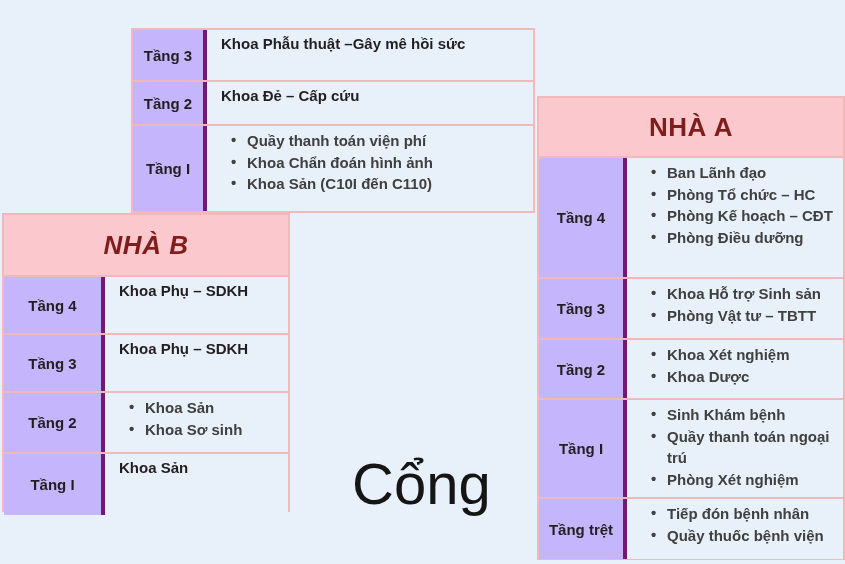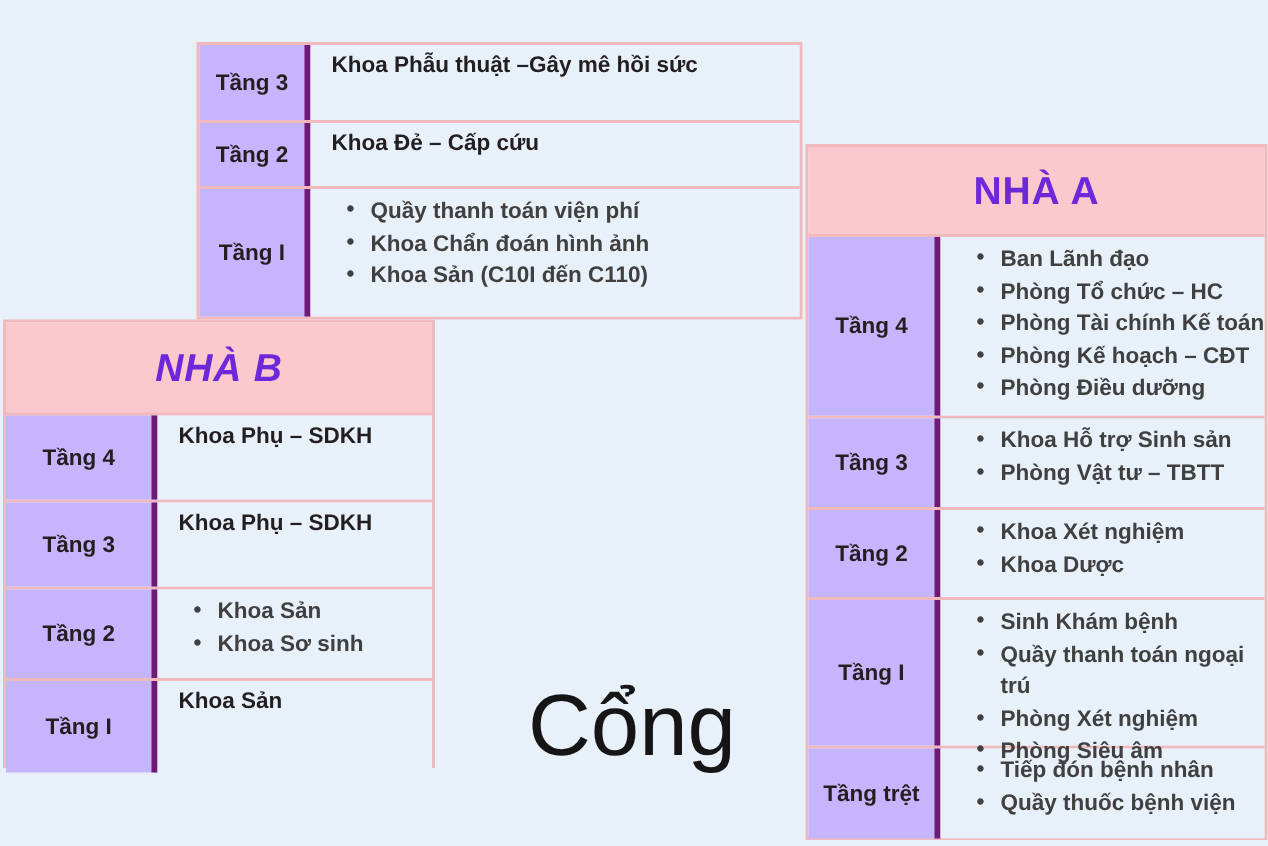--- a/index.html
+++ b/index.html
@@ -24,21 +24,21 @@
   .bldg {
     position: absolute;
     box-sizing: border-box;
     border: 2px solid #f2b9bd;
     background: #e8f0fa;
   }
 
   .bldg-title {
     box-sizing: border-box;
     background: #fbc9cd;
-    color: #6d28d9;
+    color: #7f1d1d;
     font-size: 26px;
     font-weight: 700;
     letter-spacing: 0.5px;
     display: flex;
     align-items: center;
     justify-content: center;
     border-bottom: 2px solid #f2b9bd;
   }
 
   .rows {
@@ -247,21 +247,20 @@
   <div class="bldg" id="bldg-a">
     <div class="bldg-title">NHÀ A</div>
     <div class="rows">
 
       <div class="row h4">
         <div class="floor-cell">Tầng 4</div>
         <div class="content-cell">
           <ul>
             <li>Ban Lãnh đạo</li>
             <li>Phòng Tổ chức – HC</li>
-            <li>Phòng Tài chính Kế toán</li>
             <li>Phòng Kế hoạch – CĐT</li>
             <li>Phòng Điều dưỡng</li>
           </ul>
         </div>
       </div>
 
       <div class="row h3">
         <div class="floor-cell">Tầng 3</div>
         <div class="content-cell">
           <ul>
@@ -281,21 +280,20 @@
         </div>
       </div>
 
       <div class="row h1">
         <div class="floor-cell">Tầng I</div>
         <div class="content-cell">
           <ul>
             <li>Sinh Khám bệnh</li>
             <li>Quầy thanh toán ngoại trú</li>
             <li>Phòng Xét nghiệm</li>
-            <li>Phòng Siêu âm</li>
           </ul>
         </div>
       </div>
 
       <div class="row h0">
         <div class="floor-cell">Tầng trệt</div>
         <div class="content-cell">
           <ul>
             <li>Tiếp đón bệnh nhân</li>
             <li>Quầy thuốc bệnh viện</li>

